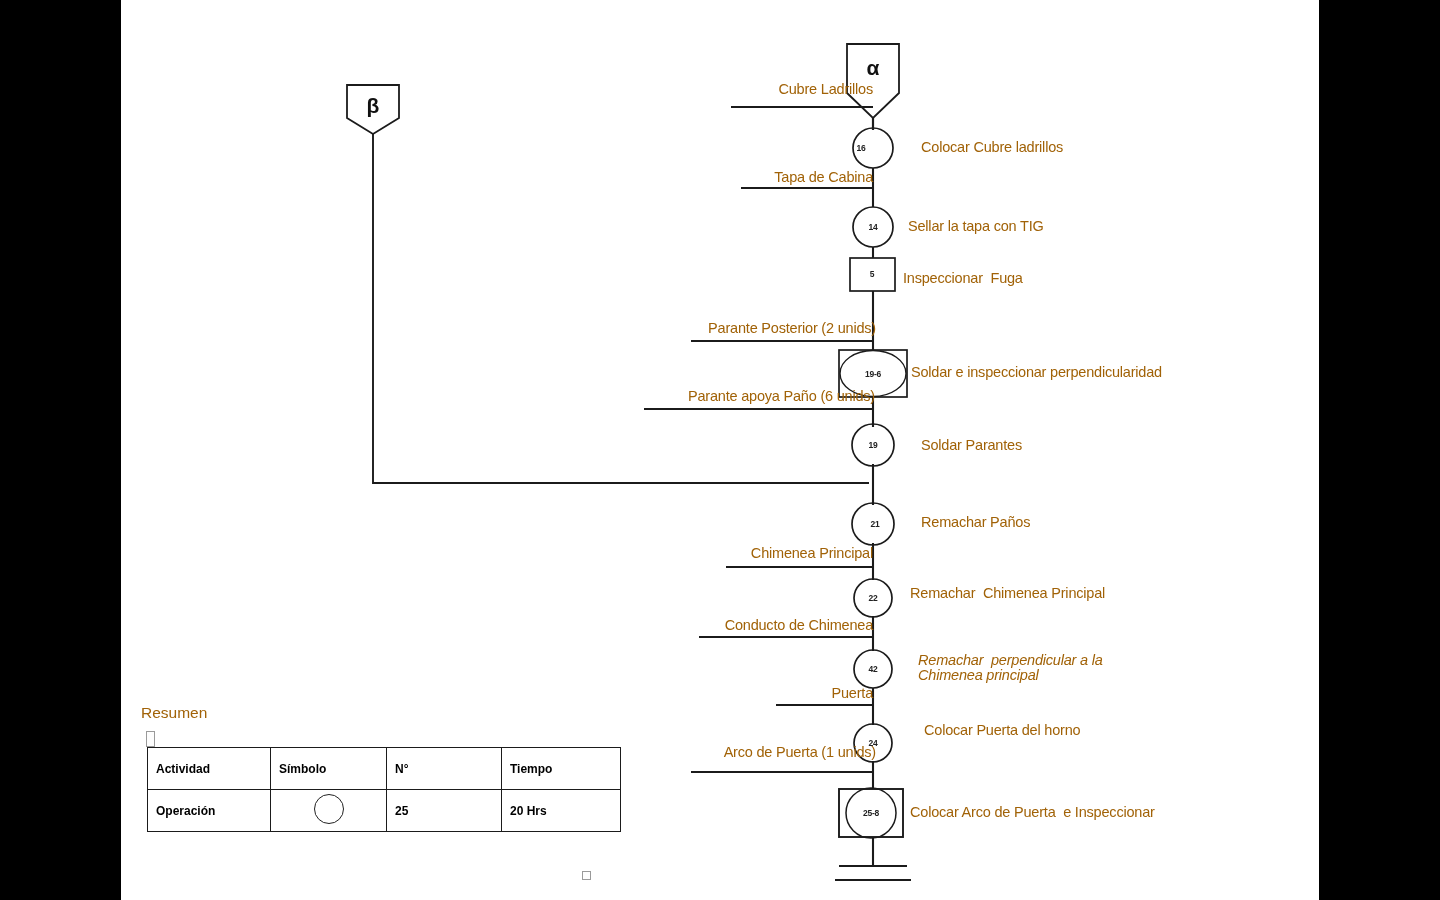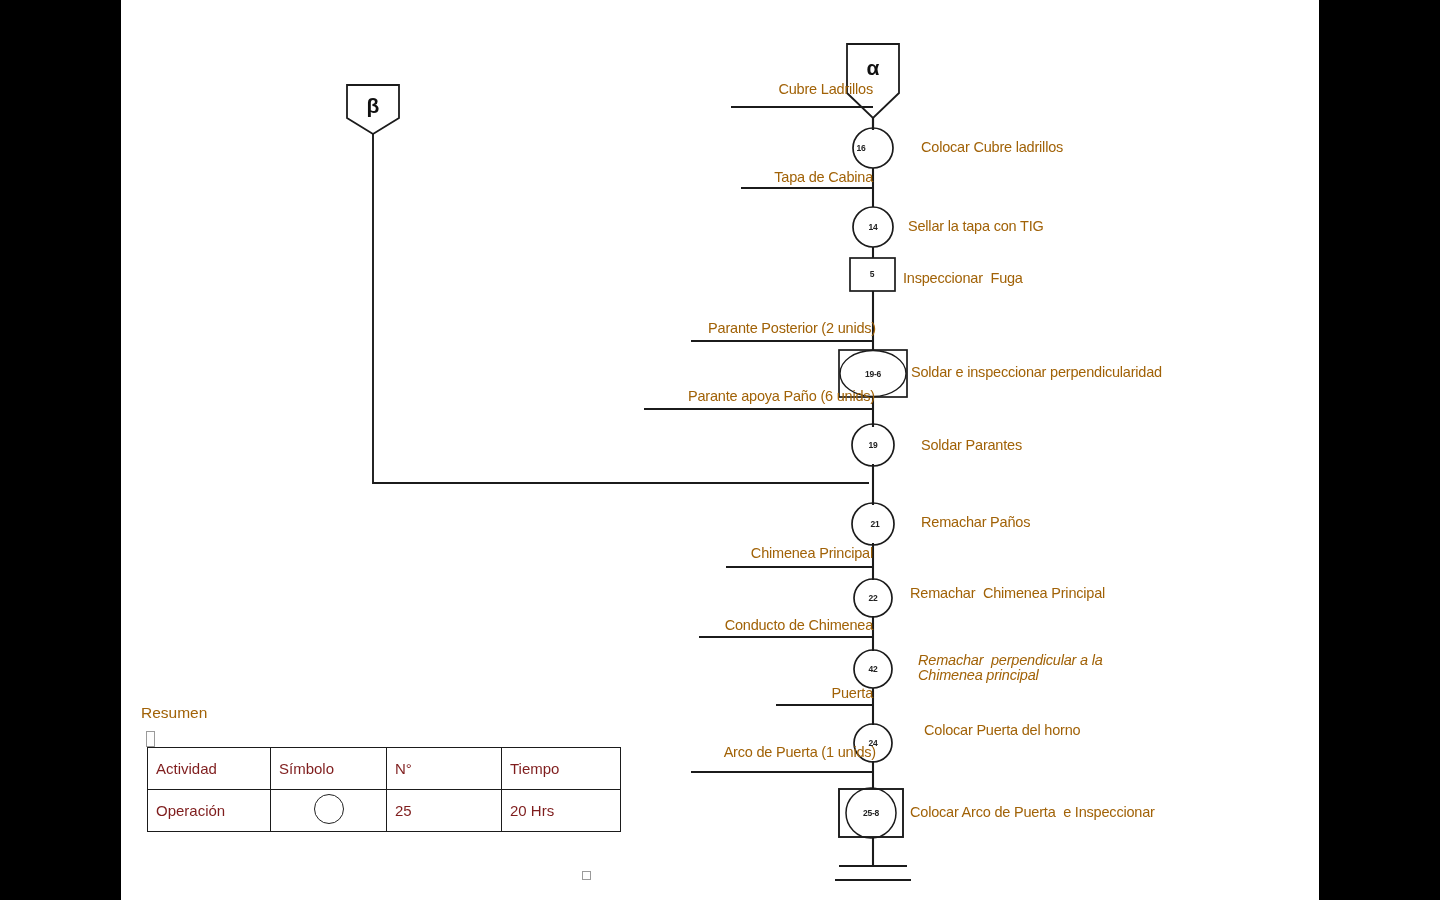--- a/index.html
+++ b/index.html
@@ -87,23 +87,23 @@
   table.summary {
     position: absolute;
     left: 26px;
     top: 747px;
     width: 437px;
     border-collapse: collapse;
     table-layout: fixed;
   }
   table.summary td, table.summary th {
     border: 1px solid #1b1b1b;
-    font-size: 15px;
-    color: #7f1d1d;
-    font-weight: normal;
+    font-size: 12px;
+    color: #000000;
+    font-weight: bold;
     text-align: left;
     padding: 4px 0 4px 8px;
     height: 33px;
     vertical-align: middle;
   }
   .col-act { width: 114px; }
   .col-sym { width: 107px; }
   .col-num { width: 106px; }
   .col-time { width: 110px; }
   .sym-cell { text-align: center !important; padding-left: 0 !important; }

